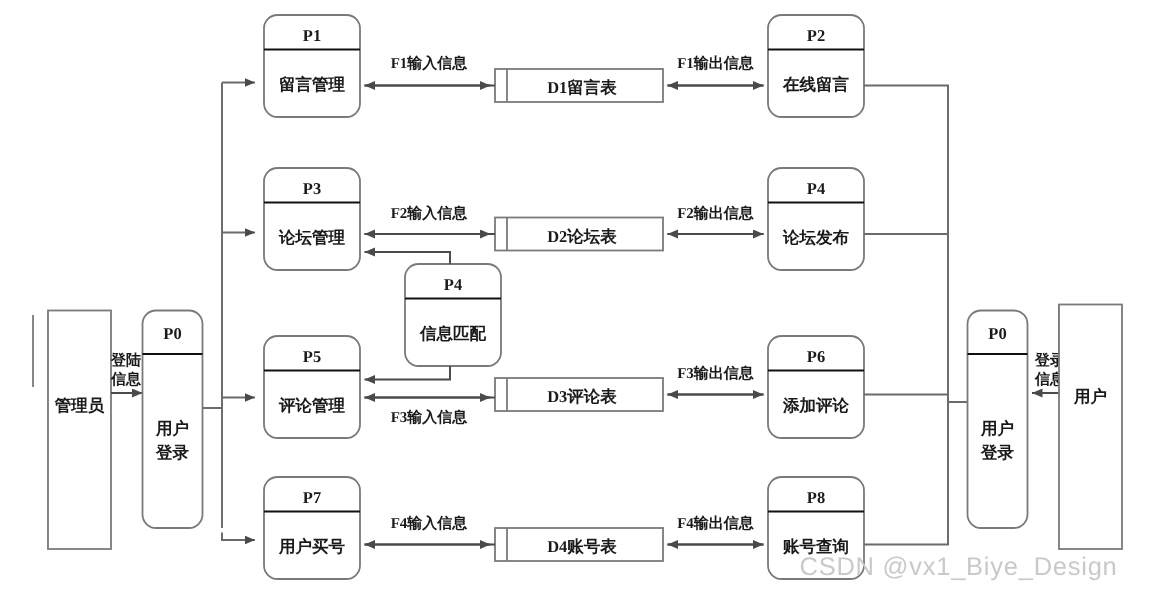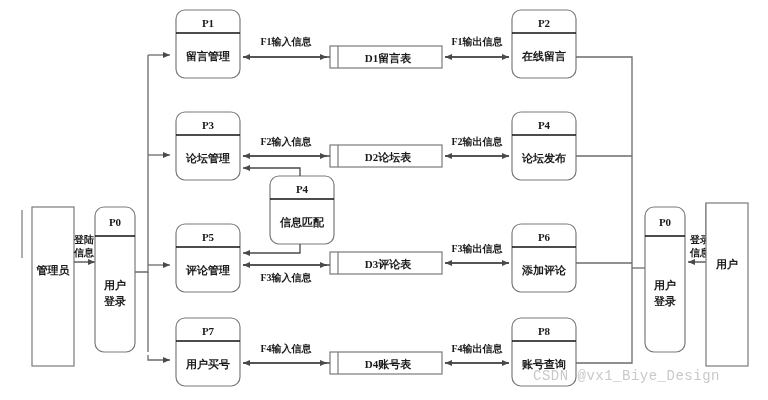--- a/index.html
+++ b/index.html
@@ -9,22 +9,22 @@
     font-family:"Liberation Serif","DejaVu Serif",serif;
     overflow:hidden;
     position:relative;
   }
   #diagram{
     position:absolute;left:0;top:0;width:768px;height:400px;
   }
   .watermark{
     position:absolute;
     left:533px;top:368px;
-    font-family:Liberation Mono, monospace;
-    font-size:14px;
+    font-family:Liberation Sans, sans-serif;
+    font-size:17px;
     color:#c9c9c9;
     letter-spacing:0.5px;
     white-space:nowrap;
     pointer-events:none;
   }
   svg text{ font-family:"Liberation Serif","DejaVu Serif",serif; }
   .pid{ font-size:11px; font-weight:bold; fill:#1a1a1a; text-anchor:middle; }
   .pname{ font-size:11px; font-weight:bold; fill:#1a1a1a; text-anchor:middle; }
   .dname{ font-size:11px; font-weight:bold; fill:#1a1a1a; text-anchor:middle; }
   .ename{ font-size:11px; font-weight:bold; fill:#1a1a1a; text-anchor:middle; }

